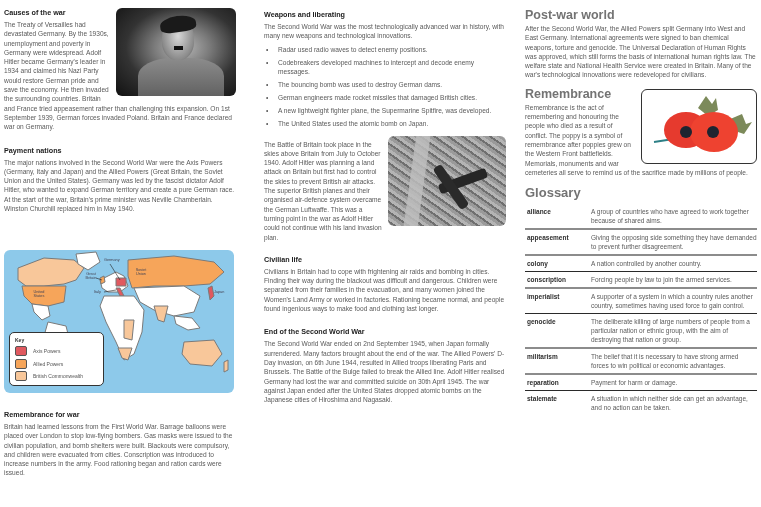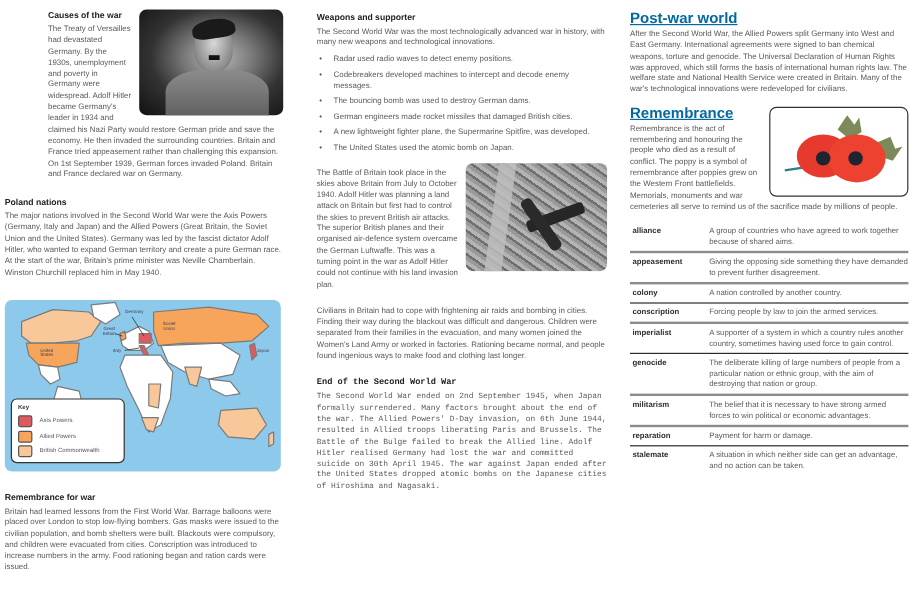--- a/index.html
+++ b/index.html
@@ -30,52 +30,52 @@
   .key-label { font-size: 5px; color: #555; }
   .maplabel { position: absolute; font-size: 3.8px; color: #445; line-height: 4px; text-align: center; }
 
   
   .aerial { width: 118px; height: 90px; background: repeating-linear-gradient(35deg, #9a9a9a 0 3px, #6f6f6f 3px 5px, #b4b4b4 5px 8px), #888; position: relative; }
   .aerial::before { content: ""; position: absolute; left: 22px; top: -10px; width: 14px; height: 110px; background: #bdbdbd; transform: rotate(8deg); opacity: 0.85; }
   .plane { position: absolute; left: 58px; top: 26px; width: 10px; height: 50px; background: #2a2a2a; transform: rotate(-35deg); border-radius: 4px; }
   .wing { position: absolute; left: 50px; top: 40px; width: 50px; height: 10px; background: #262626; transform: rotate(-20deg); border-radius: 3px; }
 
   
-  h2.big { font-size: 12.5px; font-weight: bold; color: #0369a1; margin-bottom: 2px; text-decoration: underline; }
+  h2.big { font-size: 12.5px; font-weight: bold; color: #737373; margin-bottom: 2px; }
   .poppy-box { float: right; width: 116px; height: 75px; border: 1px solid #333; border-radius: 6px; background: #fff; margin-left: 6px; margin-top: 2px; position: relative; overflow: hidden; }
 
   
   .gloss { width: 232px; }
   .g-row { display: flex; padding: 2px 0 3px 2px; }
   .g-term { width: 64px; font-size: 6.5px; font-weight: bold; color: #2e2e2e; padding-top: 2px; }
   .g-def { flex: 1; font-size: 6.5px; line-height: 9px; color: #5a5a5a; padding-top: 1px; }
   .rule-thick { height: 2px; background: #8c8c8c; }
   .rule-thin { height: 1px; background: #2a2a2a; }
 
   ul.bullets { list-style: none; margin-top: 4px; }
   ul.bullets li { position: relative; padding-left: 14px; font-size: 6.6px; line-height: 9px; color: #5a5a5a; margin-bottom: 4px; }
   ul.bullets li::before { content: "•"; position: absolute; left: 2px; top: 0; color: #555; }
 </style>
 </head>
 <body>
 
 <div class="col col1">
-  <section style="padding-top:8px;margin-left:36px;">
+  <section style="padding-top:8px;">
     <div class="photo hitler">
       <div class="body"></div>
       <div class="head"></div>
       <div class="hair"></div>
       <div class="stache"></div>
     </div>
     <h3 class="sec">Causes of the war</h3>
     <p class="body">The Treaty of Versailles had devastated Germany. By the 1930s, unemployment and poverty in Germany were widespread. Adolf Hitler became Germany's leader in 1934 and claimed his Nazi Party would restore German pride and save the economy. He then invaded the surrounding countries. Britain and France tried appeasement rather than challenging this expansion. On 1st September 1939, German forces invaded Poland. Britain and France declared war on Germany.</p>
   </section>
 
   <section style="margin-top:14px;">
-    <h3 class="sec">Poland nations</h3>
+    <h3 class="sec">Payment nations</h3>
     <p class="body">The major nations involved in the Second World War were the Axis Powers (Germany, Italy and Japan) and the Allied Powers (Great Britain, the Soviet Union and the United States). Germany was led by the fascist dictator Adolf Hitler, who wanted to expand German territory and create a pure German race. At the start of the war, Britain's prime minister was Neville Chamberlain. Winston Churchill replaced him in May 1940.</p>
   </section>
 </div>
 
 <div class="map">
   <svg width="230" height="143" viewBox="0 0 230 143">
     <g stroke="#7a7a7a" stroke-width="1" stroke-linejoin="round">
 
       <path d="M14,18 L40,8 L70,10 L80,18 L72,30 L60,34 L40,36 L22,36 L14,30 Z" fill="#f8c79a"></path>
 
@@ -143,45 +143,46 @@
   </div>
 </div>
 
 <section class="col col1" style="top:410px;">
   <h3 class="sec">Remembrance for war</h3>
   <p class="body">Britain had learned lessons from the First World War. Barrage balloons were placed over London to stop low-flying bombers. Gas masks were issued to the civilian population, and bomb shelters were built. Blackouts were compulsory, and children were evacuated from cities. Conscription was introduced to increase numbers in the army. Food rationing began and ration cards were issued.</p>
 </section>
 
 <div class="col col2">
   <section style="padding-top:10px;">
-    <h3 class="sec">Weapons and supporter</h3>
+    <h3 class="sec">Weapons and liberating</h3>
     <p class="body">The Second World War was the most technologically advanced war in history, with many new weapons and technological innovations.</p>
     <ul class="bullets">
       <li>Radar used radio waves to detect enemy positions.</li>
       <li>Codebreakers developed machines to intercept and decode enemy messages.</li>
       <li>The bouncing bomb was used to destroy German dams.</li>
       <li>German engineers made rocket missiles that damaged British cities.</li>
       <li>A new lightweight fighter plane, the Supermarine Spitfire, was developed.</li>
       <li>The United States used the atomic bomb on Japan.</li>
     </ul>
   </section>
 
   <section style="margin-top:12px;">
     <div class="photo aerial" style="margin-top:-4px;">
       <div class="wing"></div>
       <div class="plane"></div>
     </div>
     <p class="body">The Battle of Britain took place in the skies above Britain from July to October 1940. Adolf Hitler was planning a land attack on Britain but first had to control the skies to prevent British air attacks. The superior British planes and their organised air-defence system overcame the German Luftwaffe. This was a turning point in the war as Adolf Hitler could not continue with his land invasion plan.</p>
   </section>
 
   <section style="margin-top:13px;">
+    <h3 class="sec">Civilian life</h3>
     <p class="body">Civilians in Britain had to cope with frightening air raids and bombing in cities. Finding their way during the blackout was difficult and dangerous. Children were separated from their families in the evacuation, and many women joined the Women's Land Army or worked in factories. Rationing became normal, and people found ingenious ways to make food and clothing last longer.</p>
   </section>
 
-  <section style="margin-top:14px;font-family:Liberation Mono, monospace;">
+  <section style="margin-top:14px;">
     <h3 class="sec">End of the Second World War</h3>
     <p class="body">The Second World War ended on 2nd September 1945, when Japan formally surrendered. Many factors brought about the end of the war. The Allied Powers' D-Day invasion, on 6th June 1944, resulted in Allied troops liberating Paris and Brussels. The Battle of the Bulge failed to break the Allied line. Adolf Hitler realised Germany had lost the war and committed suicide on 30th April 1945. The war against Japan ended after the United States dropped atomic bombs on the Japanese cities of Hiroshima and Nagasaki.</p>
   </section>
 </div>
 
 <div class="col col3">
   <section style="padding-top:8px;">
     <h2 class="big">Post-war world</h2>
     <p class="body">After the Second World War, the Allied Powers split Germany into West and East Germany. International agreements were signed to ban chemical weapons, torture and genocide. The Universal Declaration of Human Rights was approved, which still forms the basis of international human rights law. The welfare state and National Health Service were created in Britain. Many of the war's technological innovations were redeveloped for civilians.</p>
   </section>
@@ -196,20 +197,21 @@
         <ellipse cx="72" cy="42" rx="24" ry="20" fill="#ee4230"></ellipse>
         <circle cx="44" cy="42" r="6" fill="#1e2430"></circle>
         <circle cx="71" cy="42" r="6" fill="#1e2430"></circle>
       </svg>
     </div>
     <h2 class="big">Remembrance</h2>
     <p class="body">Remembrance is the act of remembering and honouring the people who died as a result of conflict. The poppy is a symbol of remembrance after poppies grew on the Western Front battlefields. Memorials, monuments and war cemeteries all serve to remind us of the sacrifice made by millions of people.</p>
   </section>
 
   <section class="gloss" style="margin-top:8px;">
+    <h2 class="big" style="font-size:13px;margin-bottom:4px;">Glossary</h2>
 
     <div class="g-row">
       <div class="g-term">alliance</div>
       <div class="g-def">A group of countries who have agreed to work together because of shared aims.</div>
     </div>
     <div class="rule-thick"></div>
 
     <div class="g-row">
       <div class="g-term">appeasement</div>
       <div class="g-def">Giving the opposing side something they have demanded to prevent further disagreement.</div>

